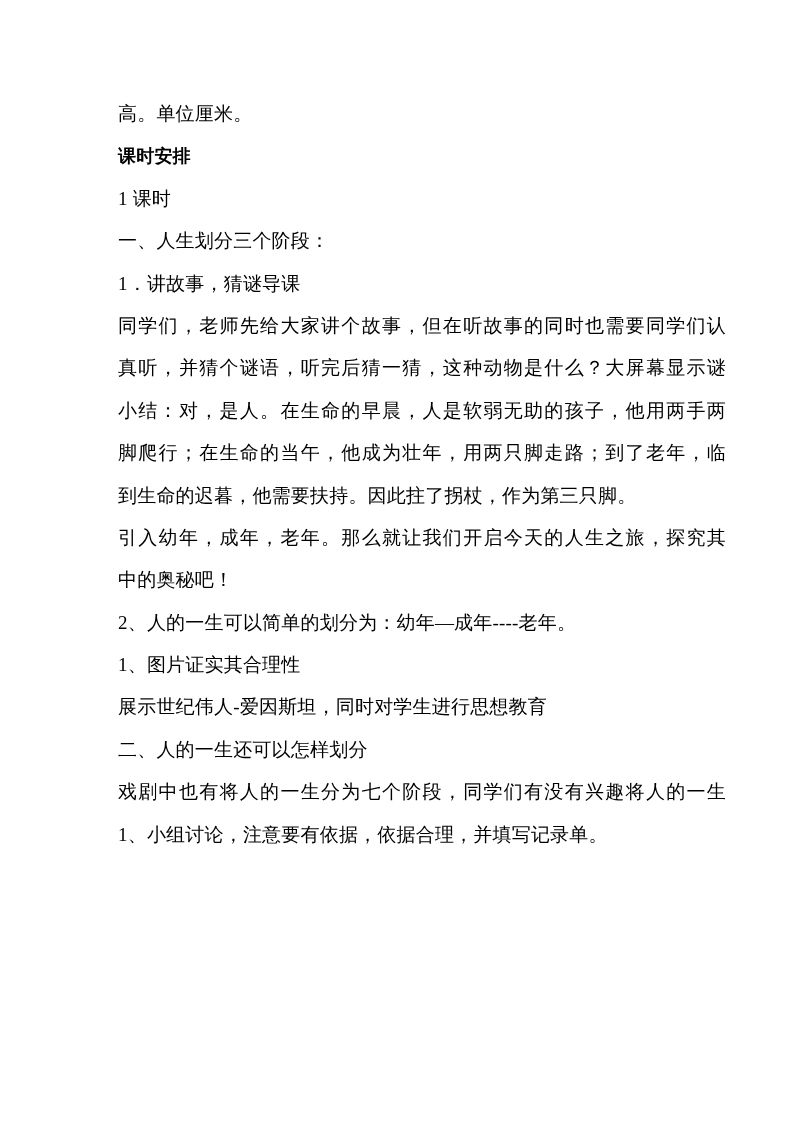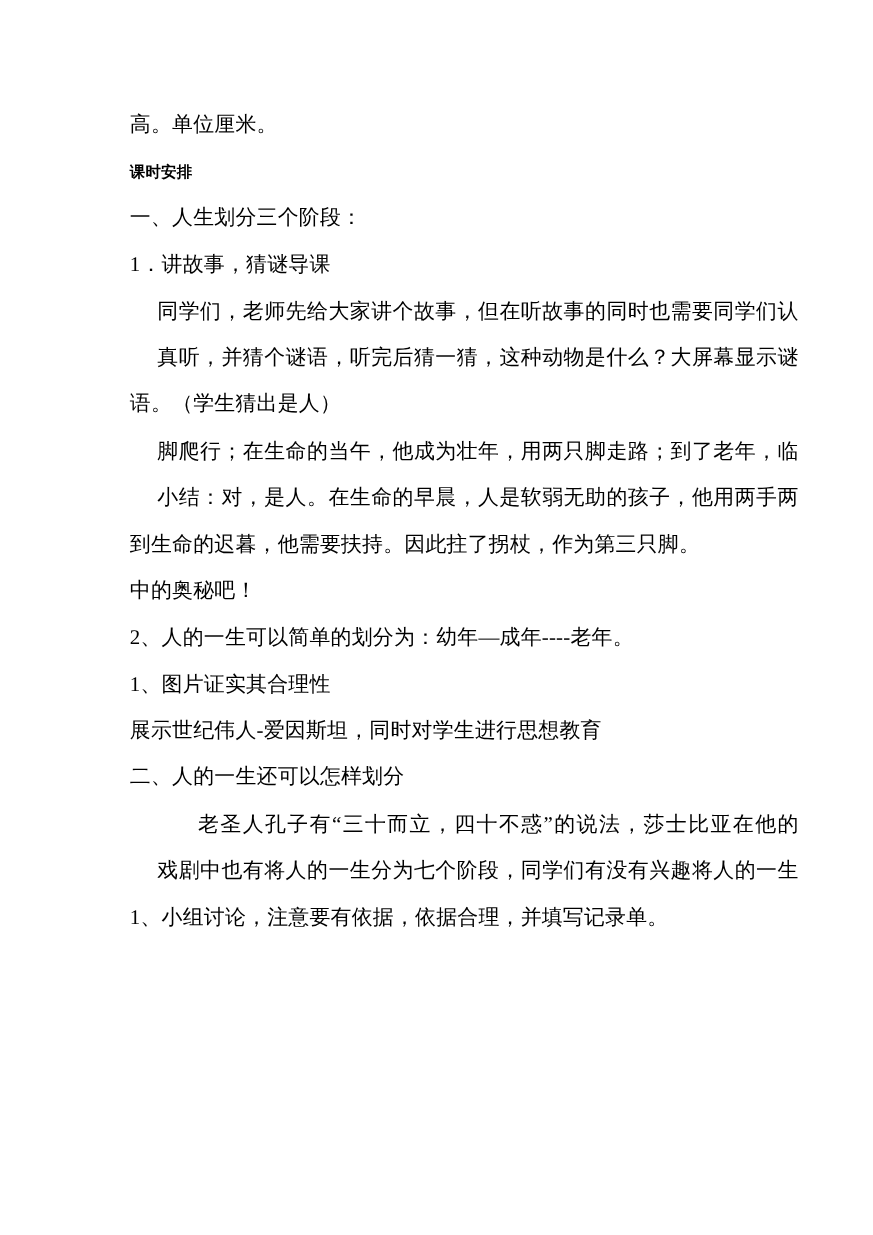--- a/index.html
+++ b/index.html
@@ -21,46 +21,45 @@
   }
   .line {
     height: 42.4px;
     line-height: 42.4px;
     white-space: normal;
     letter-spacing: 0.2px;
   }
   .heading {
     font-weight: 700;
     font-family: "Liberation Sans", "DejaVu Sans", sans-serif;
-    font-size: 14px;
+    font-size: 18px;
   }
   .jfull {
     text-align: justify;
     text-align-last: justify;
-    margin-left: 25px;
   }
   .indent2 {
     padding-left: 37px;
   }
 </style>
 </head>
 <body>
 
 <div class="page">
   <div class="line">高。单位厘米。</div>
   <div class="line heading">课时安排</div>
+  <div class="line">1 课时</div>
   <div class="line">一、人生划分三个阶段：</div>
   <div class="line">1．讲故事，猜谜导课</div>
   <div class="line jfull">同学们，老师先给大家讲个故事，但在听故事的同时也需要同学们认</div>
   <div class="line jfull">真听，并猜个谜语，听完后猜一猜，这种动物是什么？大屏幕显示谜</div>
-  <div class="line">语。（学生猜出是人）</div>
+  <div class="line jfull">小结：对，是人。在生命的早晨，人是软弱无助的孩子，他用两手两</div>
   <div class="line jfull">脚爬行；在生命的当午，他成为壮年，用两只脚走路；到了老年，临</div>
-  <div class="line jfull">小结：对，是人。在生命的早晨，人是软弱无助的孩子，他用两手两</div>
   <div class="line">到生命的迟暮，他需要扶持。因此拄了拐杖，作为第三只脚。</div>
+  <div class="line jfull">引入幼年，成年，老年。那么就让我们开启今天的人生之旅，探究其</div>
   <div class="line">中的奥秘吧！</div>
   <div class="line">2、人的一生可以简单的划分为：幼年—成年----老年。</div>
   <div class="line">1、图片证实其合理性</div>
   <div class="line">展示世纪伟人-爱因斯坦，同时对学生进行思想教育</div>
   <div class="line">二、人的一生还可以怎样划分</div>
-  <div class="line jfull indent2">老圣人孔子有“三十而立，四十不惑”的说法，莎士比亚在他的</div>
   <div class="line jfull">戏剧中也有将人的一生分为七个阶段，同学们有没有兴趣将人的一生</div>
   <div class="line">1、小组讨论，注意要有依据，依据合理，并填写记录单。</div>
 </div>
 
 </body></html>

